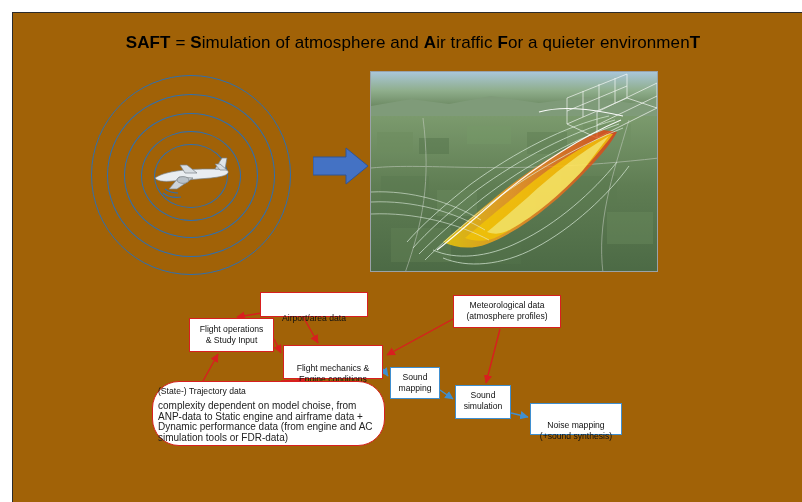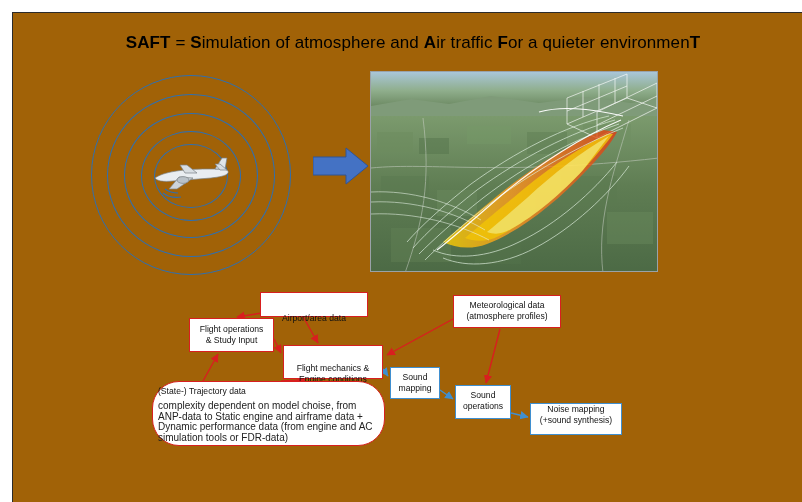--- a/index.html
+++ b/index.html
@@ -109,21 +109,21 @@
   .node.red   { border: 1.3px solid #d81f1f; }
   .node.blue  { border: 1.3px solid #3f8fd0; }
   .node.left  { text-align: left; border-radius: 27px; }
 
   .n-airport   { left: 247px; top: 17px;  width: 108px; height: 20px; padding-top: 20px; }
   .n-meteo     { left: 440px; top: 20px;  width: 108px; height: 33px; padding-top: 4px; text-align: center; }
   .n-flightops { left: 176px; top: 43px;  width: 85px;  height: 34px; padding-top: 5px; }
   .n-flightmech{ left: 270px; top: 70px;  width: 100px; height: 34px; padding-top: 17px; }
   .n-soundsrc  { left: 377px; top: 92px;  width: 50px;  height: 32px; padding-top: 4px; }
   .n-soundprop { left: 442px; top: 110px; width: 56px;  height: 34px; padding-top: 4px; }
-  .n-noisemap  { left: 517px; top: 128px; width: 92px;  height: 32px; padding-top: 0; }
+  .n-noisemap  { left: 517px; top: 128px; width: 92px;  height: 32px; padding-top: 16px; }
   .n-traj      { left: 139px; top: 106px; width: 233px; height: 65px; padding: 4px 5px; }
   .n-traj .hdr { display: block; text-align: left; margin-bottom: 4px; }
   .n-traj .bdy { display: block; text-align: left; font-size: 10px; line-height: 10.5px; color: #222; }
 
   svg.conn {
     position: absolute;
     left: 0;
     top: 0;
     width: 800px;
     height: 220px;
@@ -313,21 +313,21 @@
       <span>Engine conditions</span>
     </div>
 
     <div class="node blue n-soundsrc">
       <span>Sound</span><br>
       <span>mapping</span>
     </div>
 
     <div class="node blue n-soundprop">
       <span>Sound</span><br>
-      <span>operations</span>
+      <span>simulation</span>
     </div>
 
     <div class="node blue n-noisemap">
       <span>Noise mapping</span><br>
       <span>(+sound synthesis)</span>
     </div>
 
     <div class="node red left n-traj">
       <span class="hdr">(State-) Trajectory data</span>
       <span class="bdy">complexity dependent on model choise, from ANP-data to Static engine and airframe data + Dynamic performance data  (from engine and AC simulation tools or FDR-data)</span>

